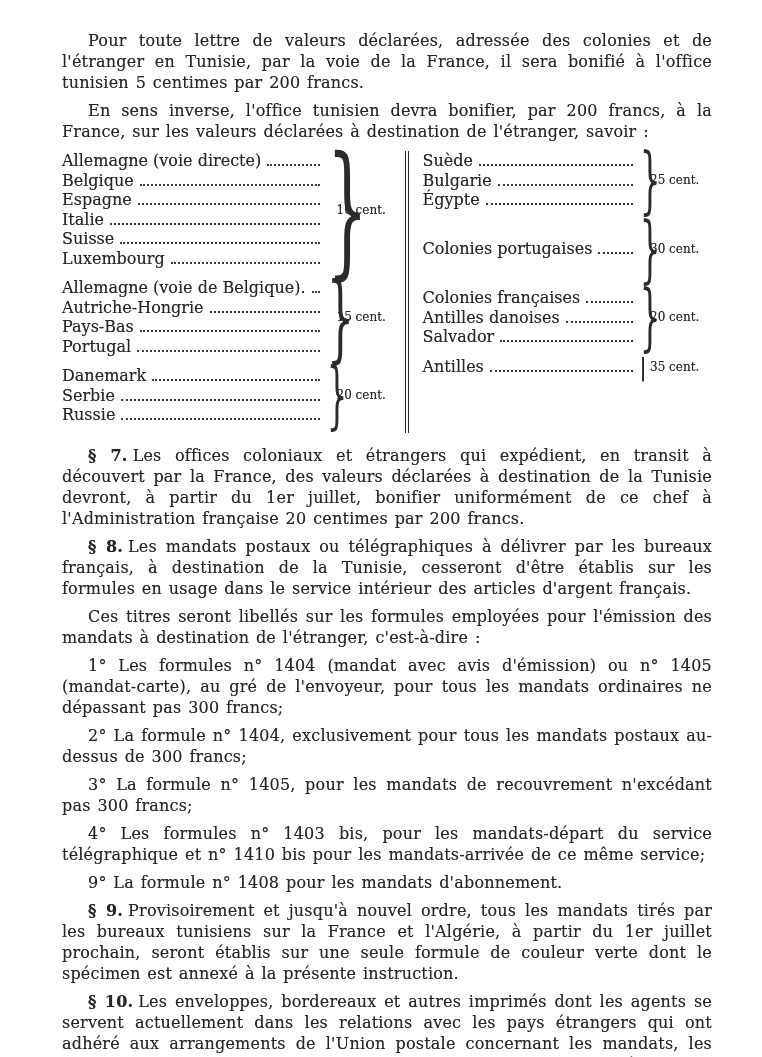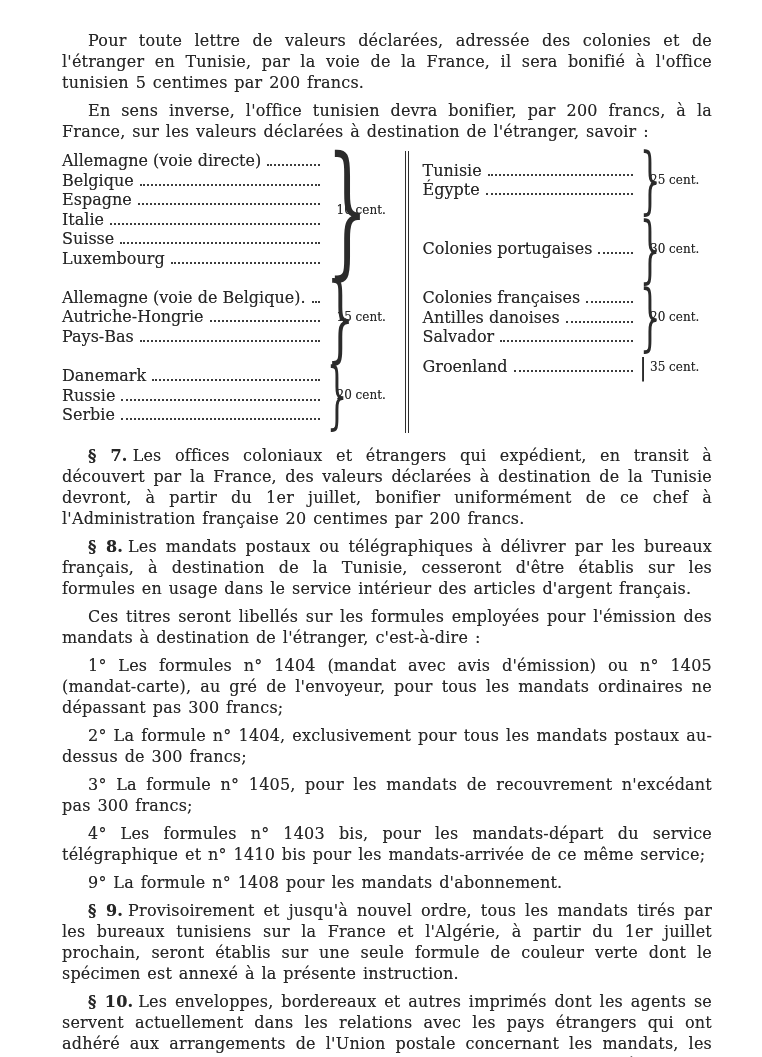--- a/index.html
+++ b/index.html
@@ -90,49 +90,57 @@
               <span class="leader"></span>
             </div>
             <div class="trow">
               <span class="nm">Autriche-Hongrie</span>
               <span class="leader"></span>
             </div>
             <div class="trow">
               <span class="nm">Pays-Bas</span>
               <span class="leader"></span>
             </div>
+            <div class="trow">
+              <span class="nm">Portugal</span>
+              <span class="leader"></span>
+            </div>
           </div>
           <span class="brace" style="font-size: 96px; line-height: 78px; transform: scaleX(0.45);">}</span>
           <span class="price">15 cent.</span>
         </div>
         <div class="tgroup">
           <div class="names">
             <div class="trow">
               <span class="nm">Danemark</span>
               <span class="leader"></span>
             </div>
             <div class="trow">
+              <span class="nm">Serbie</span>
+              <span class="leader"></span>
+            </div>
+            <div class="trow">
               <span class="nm">Russie</span>
-              <span class="leader"></span>
-            </div>
-            <div class="trow">
-              <span class="nm">Serbie</span>
               <span class="leader"></span>
             </div>
           </div>
           <span class="brace" style="font-size: 72px; line-height: 58.5px; transform: scaleX(0.45);">}</span>
           <span class="price">20 cent.</span>
         </div>
       </div>
     <div class="divider"></div>
     <div class="tcol tcol-right">
         <div class="tgroup">
           <div class="names">
             <div class="trow">
-              <span class="nm">Tunisie</span>
+              <span class="nm">Suède</span>
+              <span class="leader"></span>
+            </div>
+            <div class="trow">
+              <span class="nm">Bulgarie</span>
               <span class="leader"></span>
             </div>
             <div class="trow">
               <span class="nm">Égypte</span>
               <span class="leader"></span>
             </div>
           </div>
           <span class="brace" style="font-size: 72px; line-height: 58.5px; transform: scaleX(0.45);">}</span>
           <span class="price">25 cent.</span>
         </div>
@@ -160,21 +168,21 @@
               <span class="nm">Salvador</span>
               <span class="leader"></span>
             </div>
           </div>
           <span class="brace" style="font-size: 72px; line-height: 58.5px; transform: scaleX(0.45);">}</span>
           <span class="price">20 cent.</span>
         </div>
         <div class="tgroup">
           <div class="names">
             <div class="trow">
-              <span class="nm">Groenland</span>
+              <span class="nm">Antilles</span>
               <span class="leader"></span>
             </div>
           </div>
           <span class="brace" style="font-size: 24px; line-height: 20px;">|</span>
           <span class="price">35 cent.</span>
         </div>
       </div>
   </div>
 
   <div>

